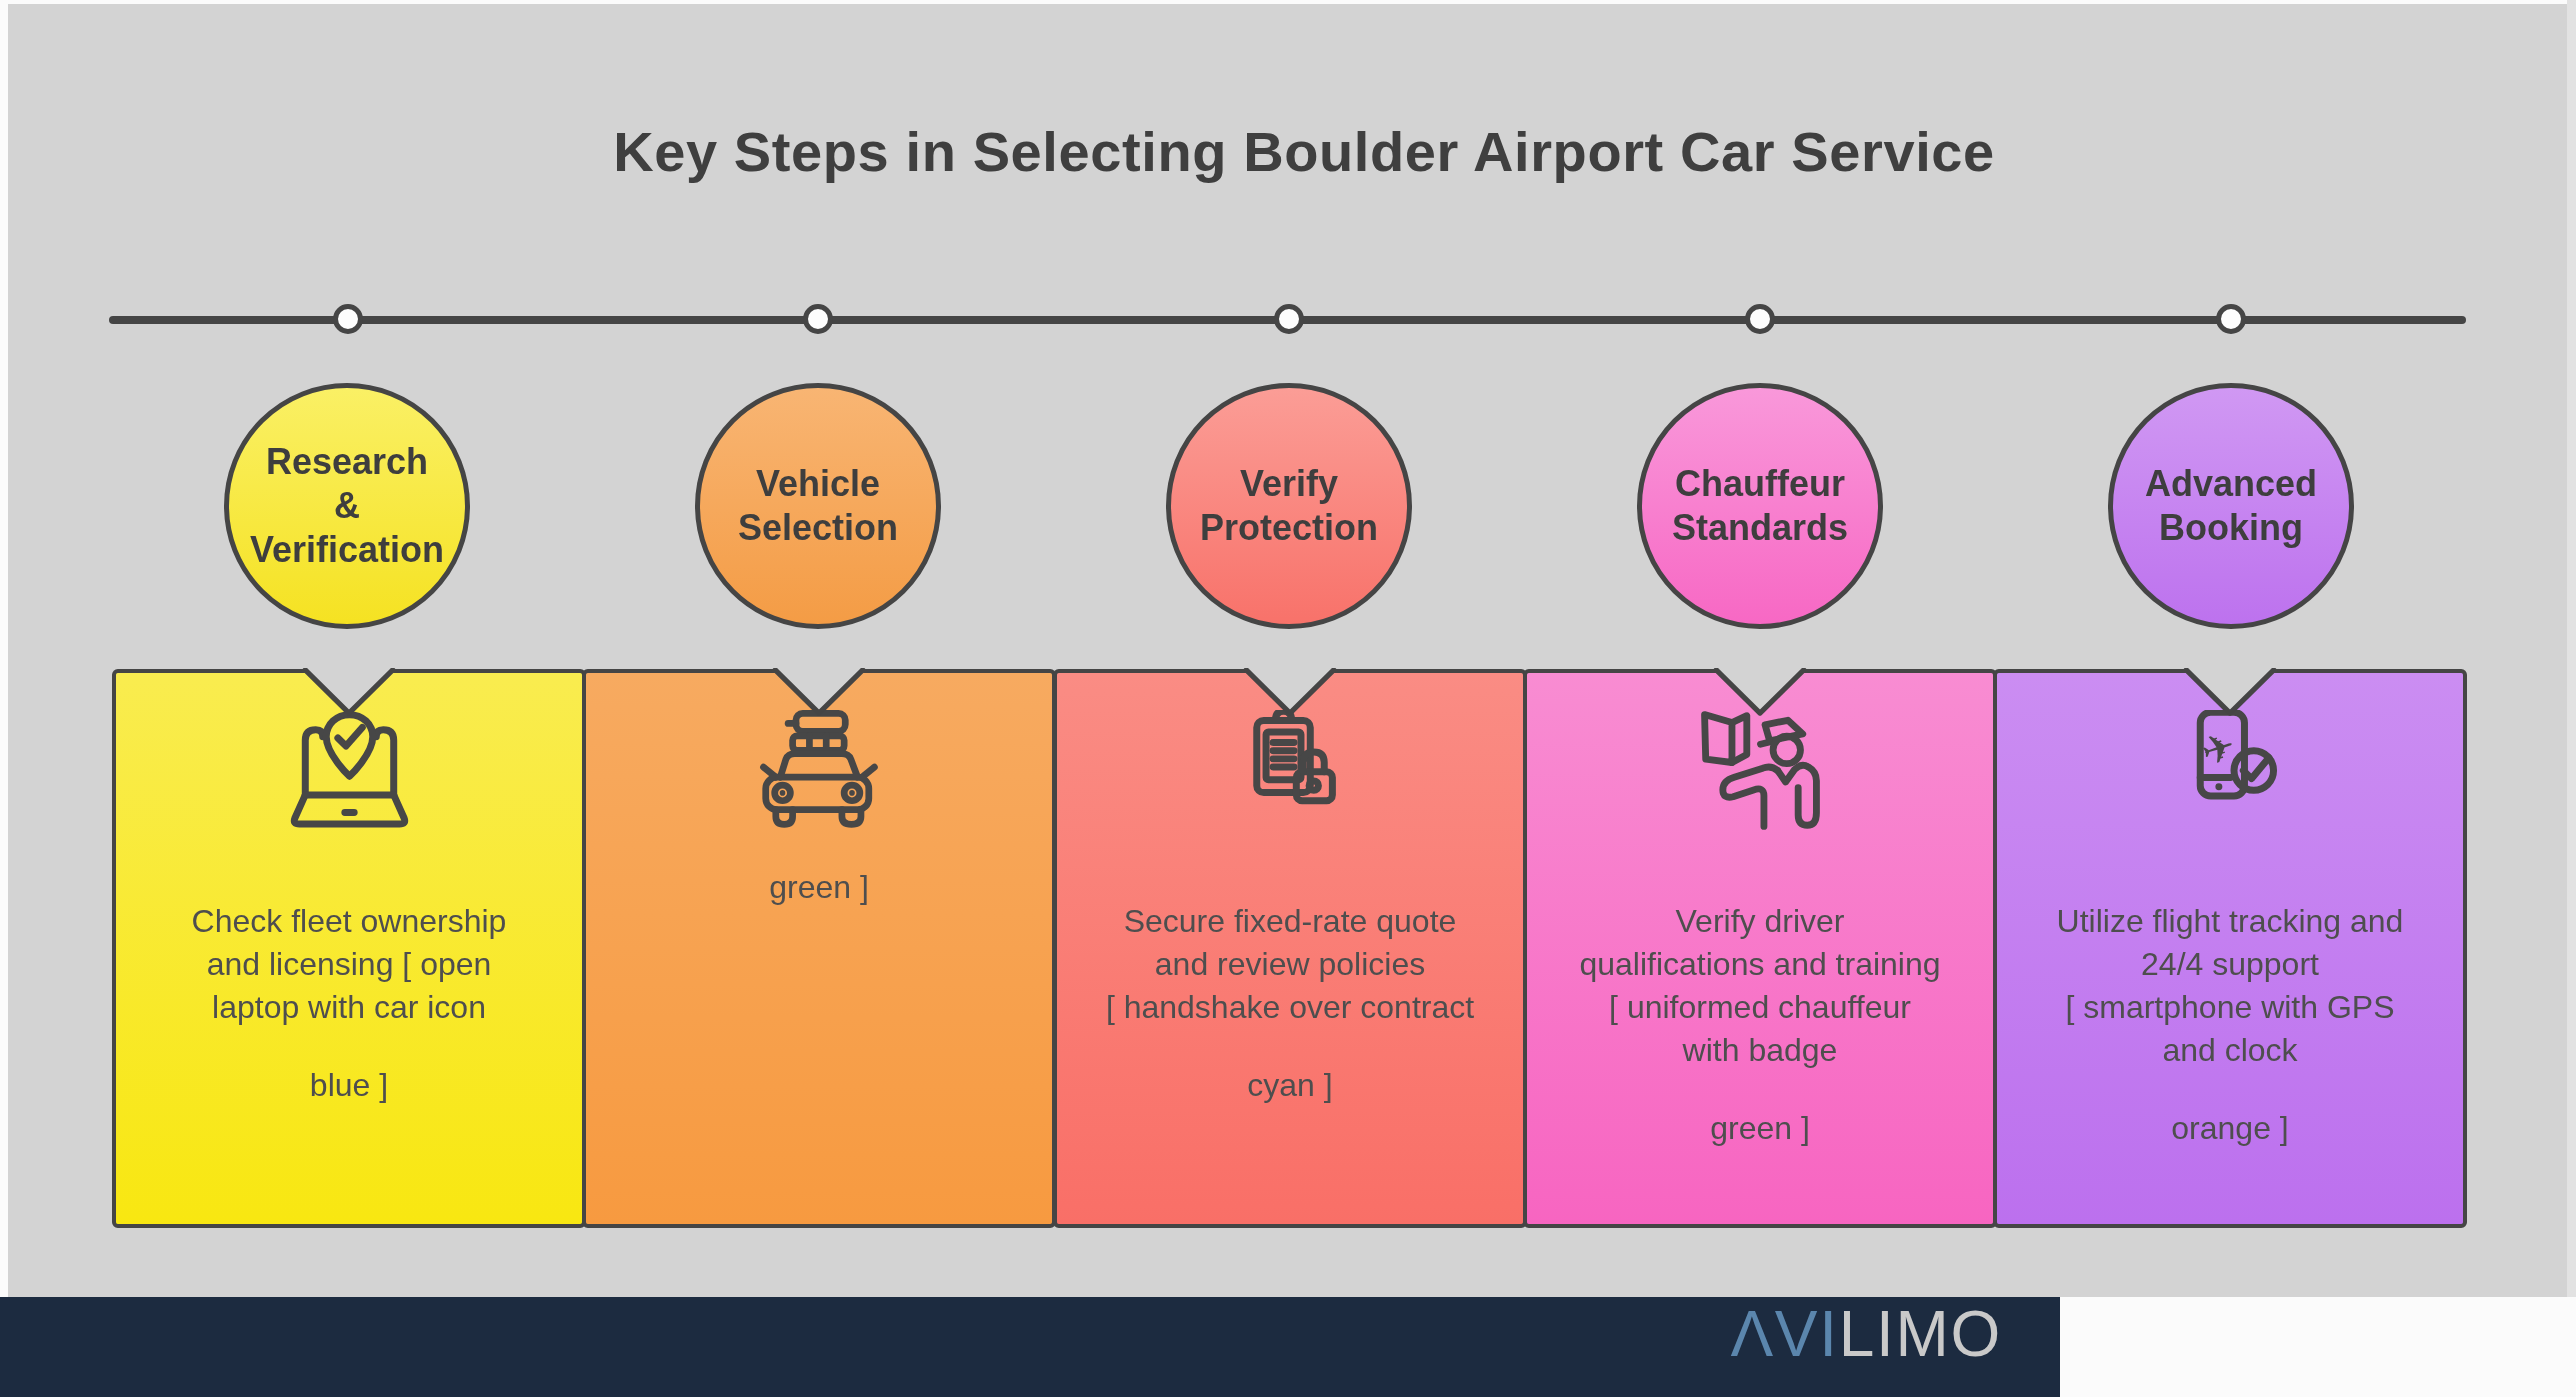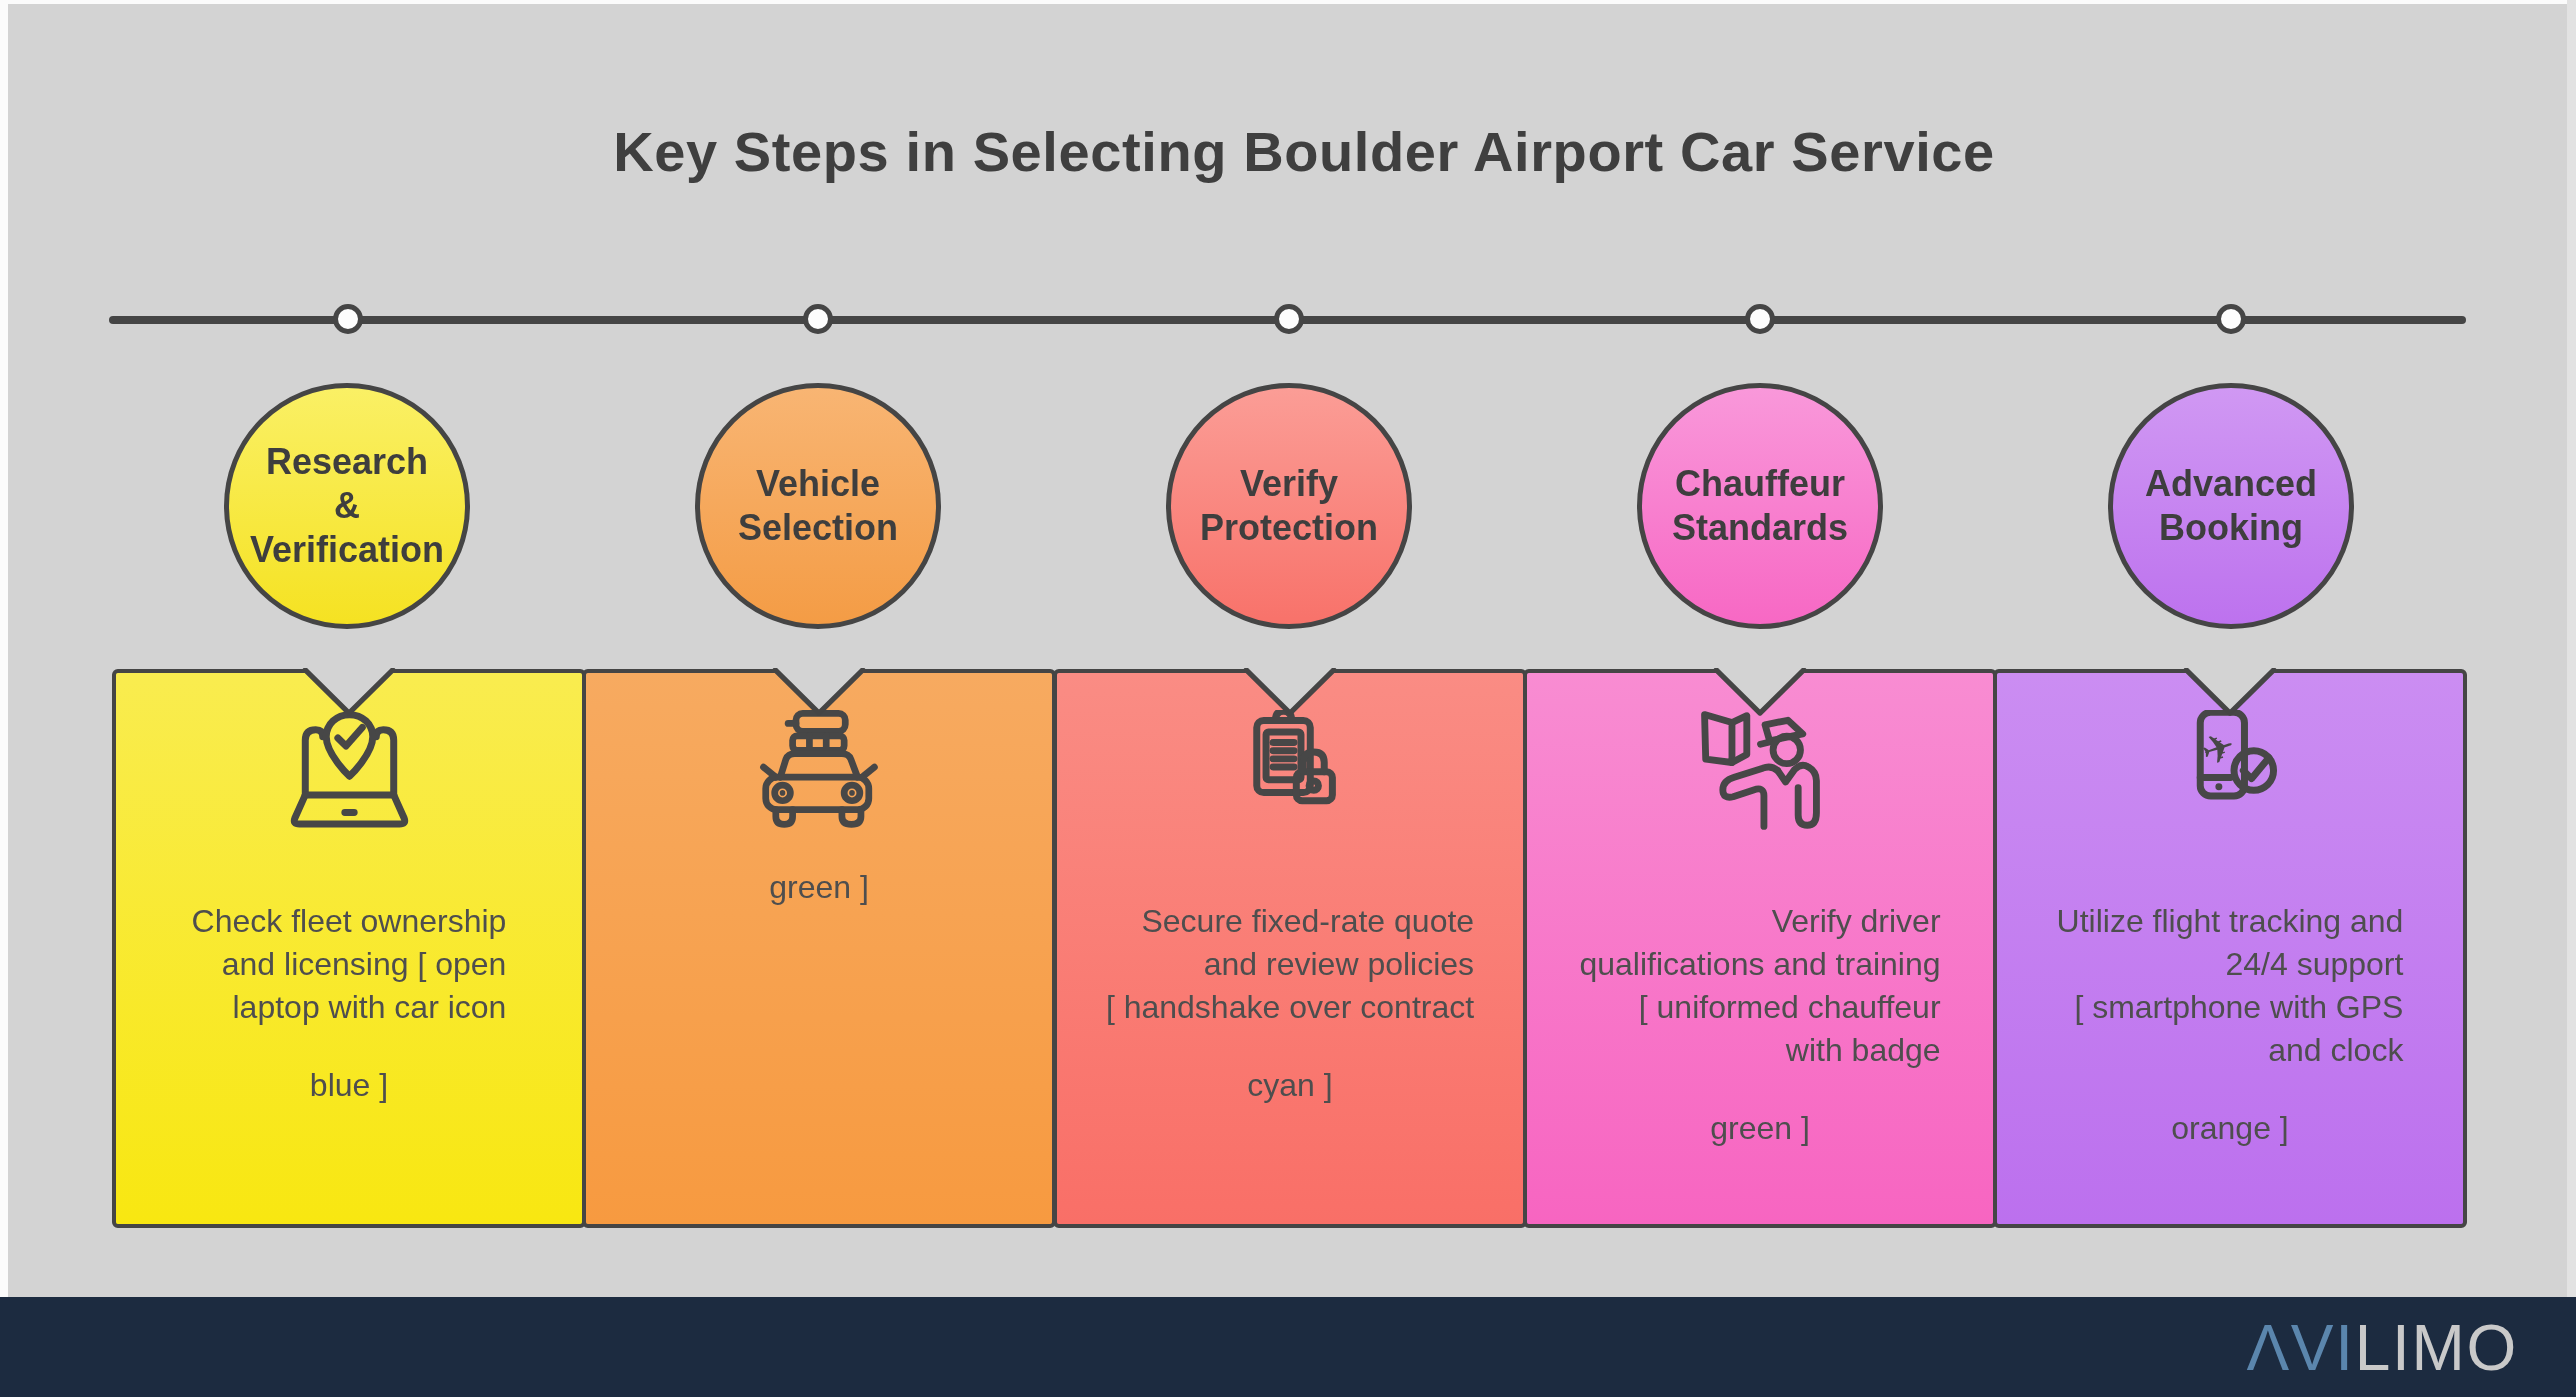--- a/index.html
+++ b/index.html
@@ -55,27 +55,27 @@
   .card-icon svg { width:121px; height:121px; }
   .card-icon path, .card-icon rect, .card-icon circle {
     fill:none; stroke:var(--icon_stroke,#474747); stroke-width:6;
     stroke-linecap:round; stroke-linejoin:round;
   }
   .card-icon .fill-dot { fill:var(--icon_stroke,#474747); stroke:none; }
   .card-icon text { stroke:none; fill:var(--icon_stroke,#474747); font-family:"DejaVu Sans", sans-serif; }
   .card-desc {
     margin-top:69px; padding:0 5.8px;
     font-size:32px; line-height:1.34; color:var(--card_text,#4e4e4e);
-    text-align:right; white-space:pre-line;
+    text-align:center; white-space:pre-line;
   }
   .card-tag { margin-top:38px; font-size:32px; color:var(--card_text,#4e4e4e); }
   .footer {
-    position:absolute; left:0; top:1297px; width:2576px; height:101px;
+    position:absolute; left:0; top:1297px; width:2060px; height:101px;
     background:var(--footer_bg,#1c2b40);
-    display:flex; align-items:center; justify-content:flex-end;
+    display:flex; align-items:flex-start; justify-content:flex-end;
     padding-right:58px;
   }
   .logo { font-size:64px; letter-spacing:1.7px; font-weight:400; white-space:nowrap; }
   .logo .blue { color:var(--logo_blue,#5b86ad); }
   .logo .gray { color:var(--logo_gray,#c9c9c9); }
   
   .node.n0 { left:333px; }  .node.n1 { left:803px; } .node.n2 { left:1274px; } .node.n3 { left:1745px; } .node.n4 { left:2216px; }
   .step-circle.s0 { left:224px; }  .step-circle.s1 { left:695px; } .step-circle.s2 { left:1166px; } .step-circle.s3 { left:1637px; } .step-circle.s4 { left:2108px; }
   .card.c0 { left:112px; } .card.c1 { left:582px; } .card.c2 { left:1053px; } .card.c3 { left:1523px; } .card.c4 { left:1993px; }
 </style>

